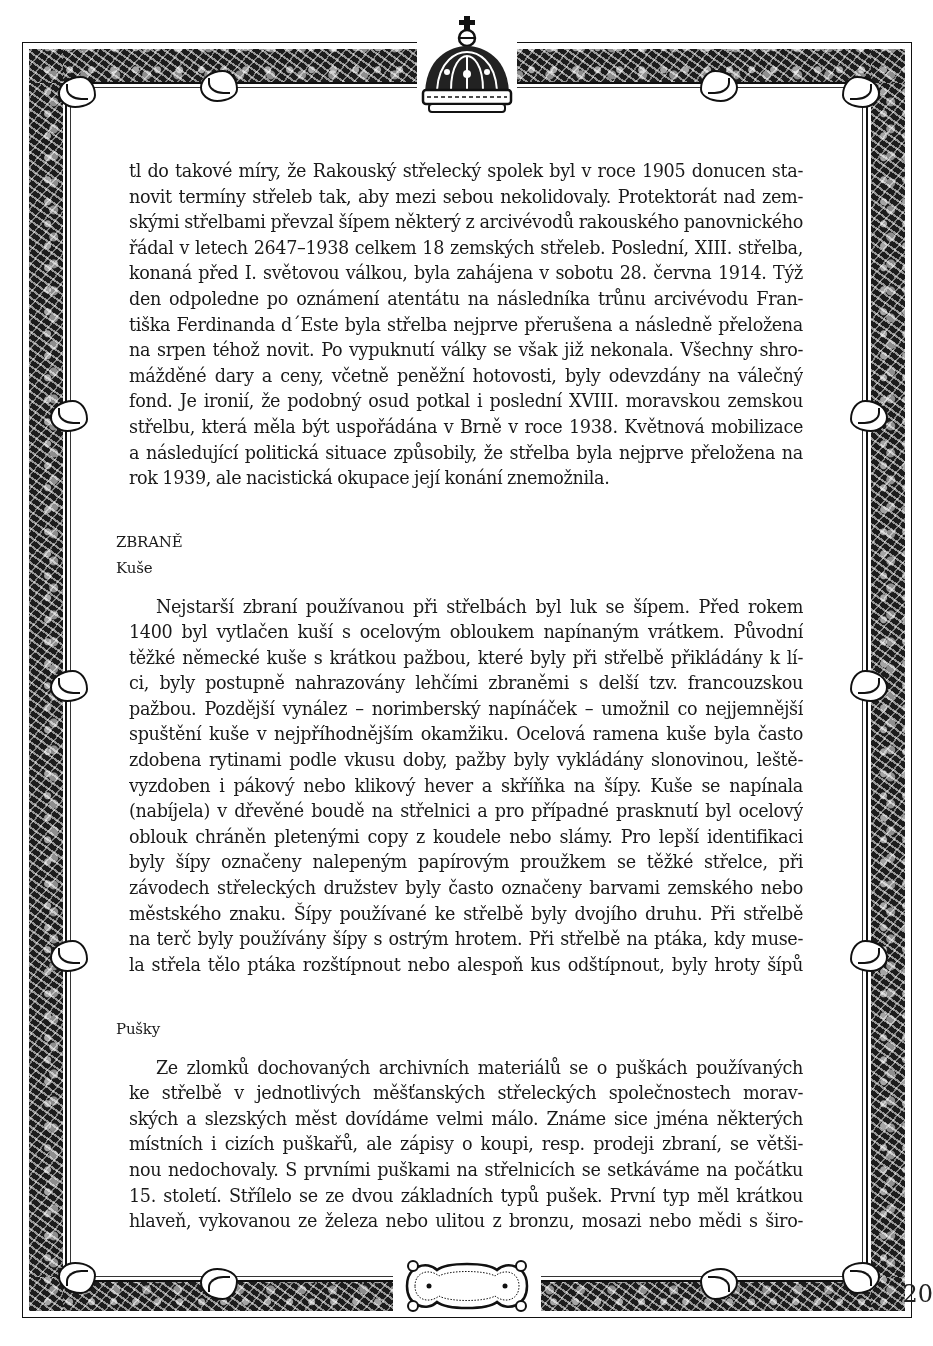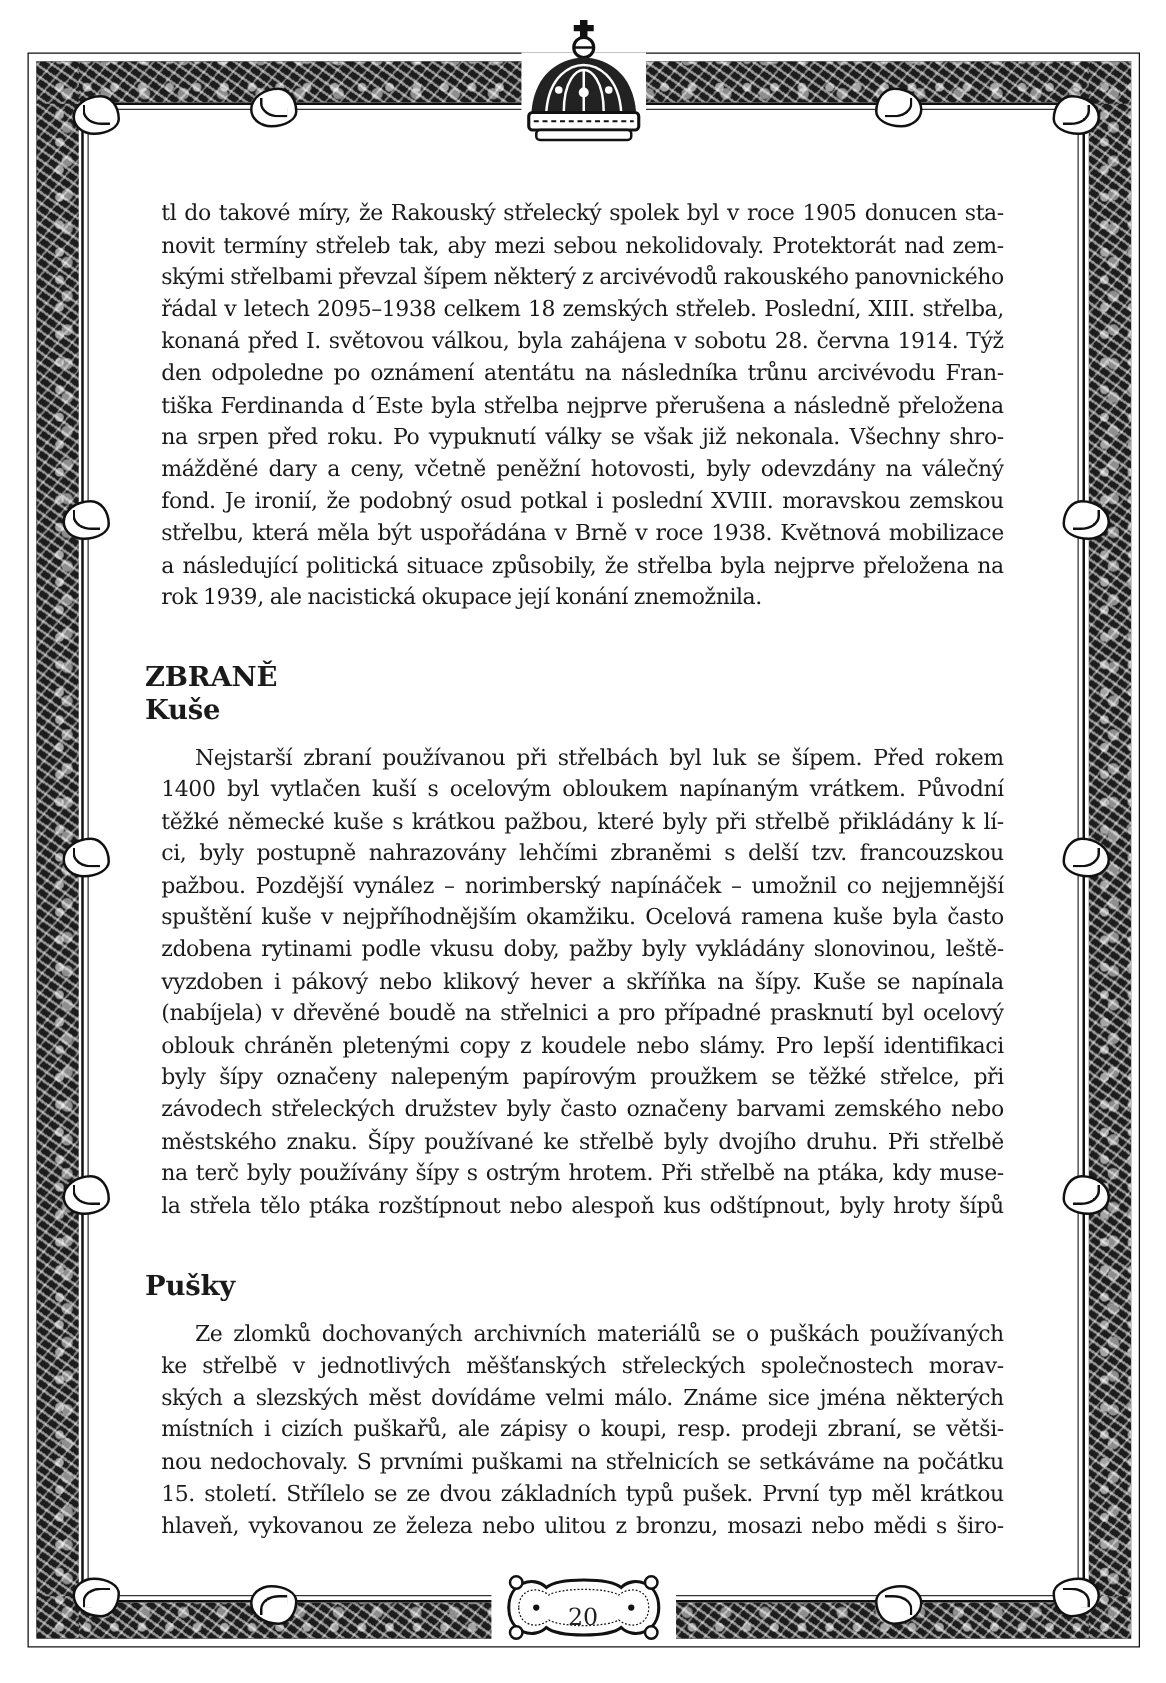--- a/index.html
+++ b/index.html
@@ -106,22 +106,22 @@
     left: 393px;
     top: 1252px;
     width: 148px;
     height: 68px;
   }
   .page-number {
     position: absolute;
     left: 0;
     top: 1283px;
     width: 933px;
-    text-align: center;
-    font-size: 19px;
+    text-align: right;
+    font-size: 24px;
     line-height: 22px;
     color: #222;
     font-family: "DejaVu Serif", serif;
   }
 
   
   .content {
     position: absolute;
     left: 116px;
     top: 146px;
@@ -146,22 +146,22 @@
   .para .line.last {
     text-align-last: left;
   }
   .para .line.indent {
     text-indent: 27px;
   }
   .gap {
     height: 25.6px;
   }
   .heading {
-    font-weight: bold;
-    font-size: 22px;
+    font-weight: normal;
+    font-size: 15px;
     line-height: 25.6px;
     margin: 0;
     letter-spacing: -0.2px;
   }
 </style>
 </head>
 <body>
 
 <div class="frame"></div>
 <div class="frame-band"></div>
@@ -218,25 +218,25 @@
   <path d="M50 28 C 60 24, 88 24, 98 28 L 98 40 C 88 44, 60 44, 50 40 Z" fill="#fff"></path>
 </svg>
 <div class="page-number">20</div>
 
 <div class="content">
 
   <div class="para">
     <span class="line">tl do takové míry, že Rakouský střelecký spolek byl v roce 1905 donucen sta-</span>
     <span class="line">novit termíny střeleb tak, aby mezi sebou nekolidovaly. Protektorát nad zem-</span>
     <span class="line">skými střelbami převzal šípem některý z arcivévodů rakouského panovnického</span>
-    <span class="line">řádal v letech 2095–1938 celkem 18 zemských střeleb. Poslední, XIII. střelba,</span>
+    <span class="line">řádal v letech 2647–1938 celkem 18 zemských střeleb. Poslední, XIII. střelba,</span>
     <span class="line">konaná před I. světovou válkou, byla zahájena v sobotu 28. června 1914. Týž</span>
     <span class="line">den odpoledne po oznámení atentátu na následníka trůnu arcivévodu Fran-</span>
     <span class="line">tiška Ferdinanda d´Este byla střelba nejprve přerušena a následně přeložena</span>
-    <span class="line">na srpen před roku. Po vypuknutí války se však již nekonala. Všechny shro-</span>
+    <span class="line">na srpen téhož novit. Po vypuknutí války se však již nekonala. Všechny shro-</span>
     <span class="line">mážděné dary a ceny, včetně peněžní hotovosti, byly odevzdány na válečný</span>
     <span class="line">fond. Je ironií, že podobný osud potkal i poslední XVIII. moravskou zemskou</span>
     <span class="line">střelbu, která měla být uspořádána v Brně v roce 1938. Květnová mobilizace</span>
     <span class="line">a následující politická situace způsobily, že střelba byla nejprve přeložena na</span>
     <span class="line last">rok 1939, ale nacistická okupace její konání znemožnila.</span>
   </div>
 
   <div class="gap"></div>
 
   <h2 class="heading">ZBRANĚ</h2>

